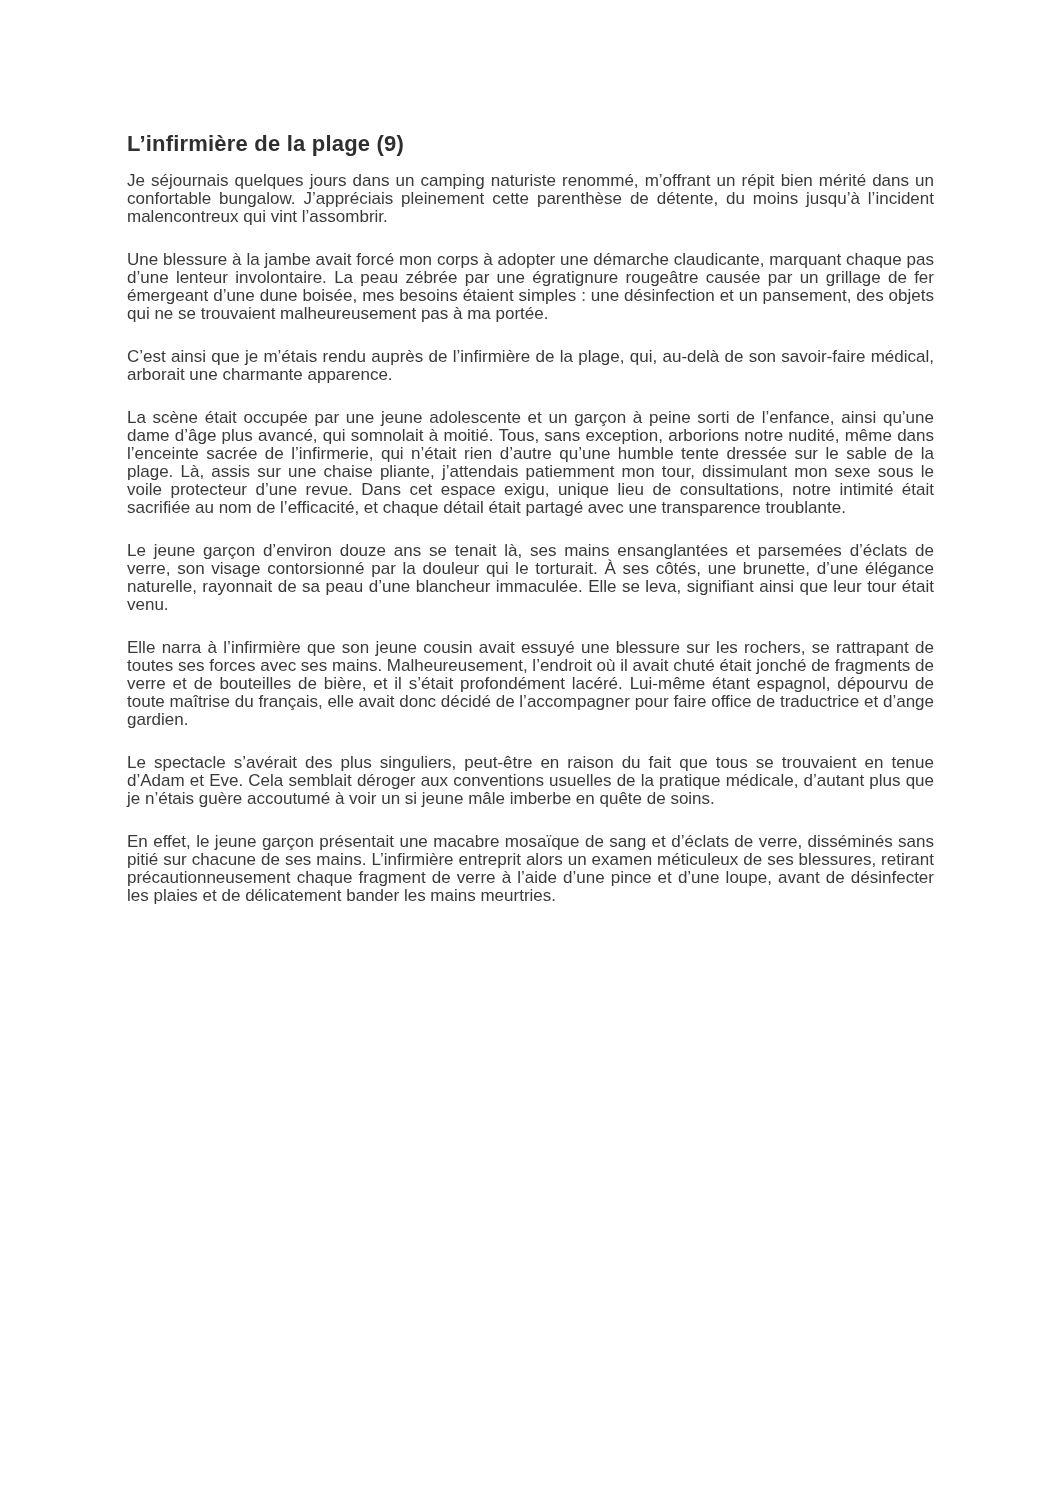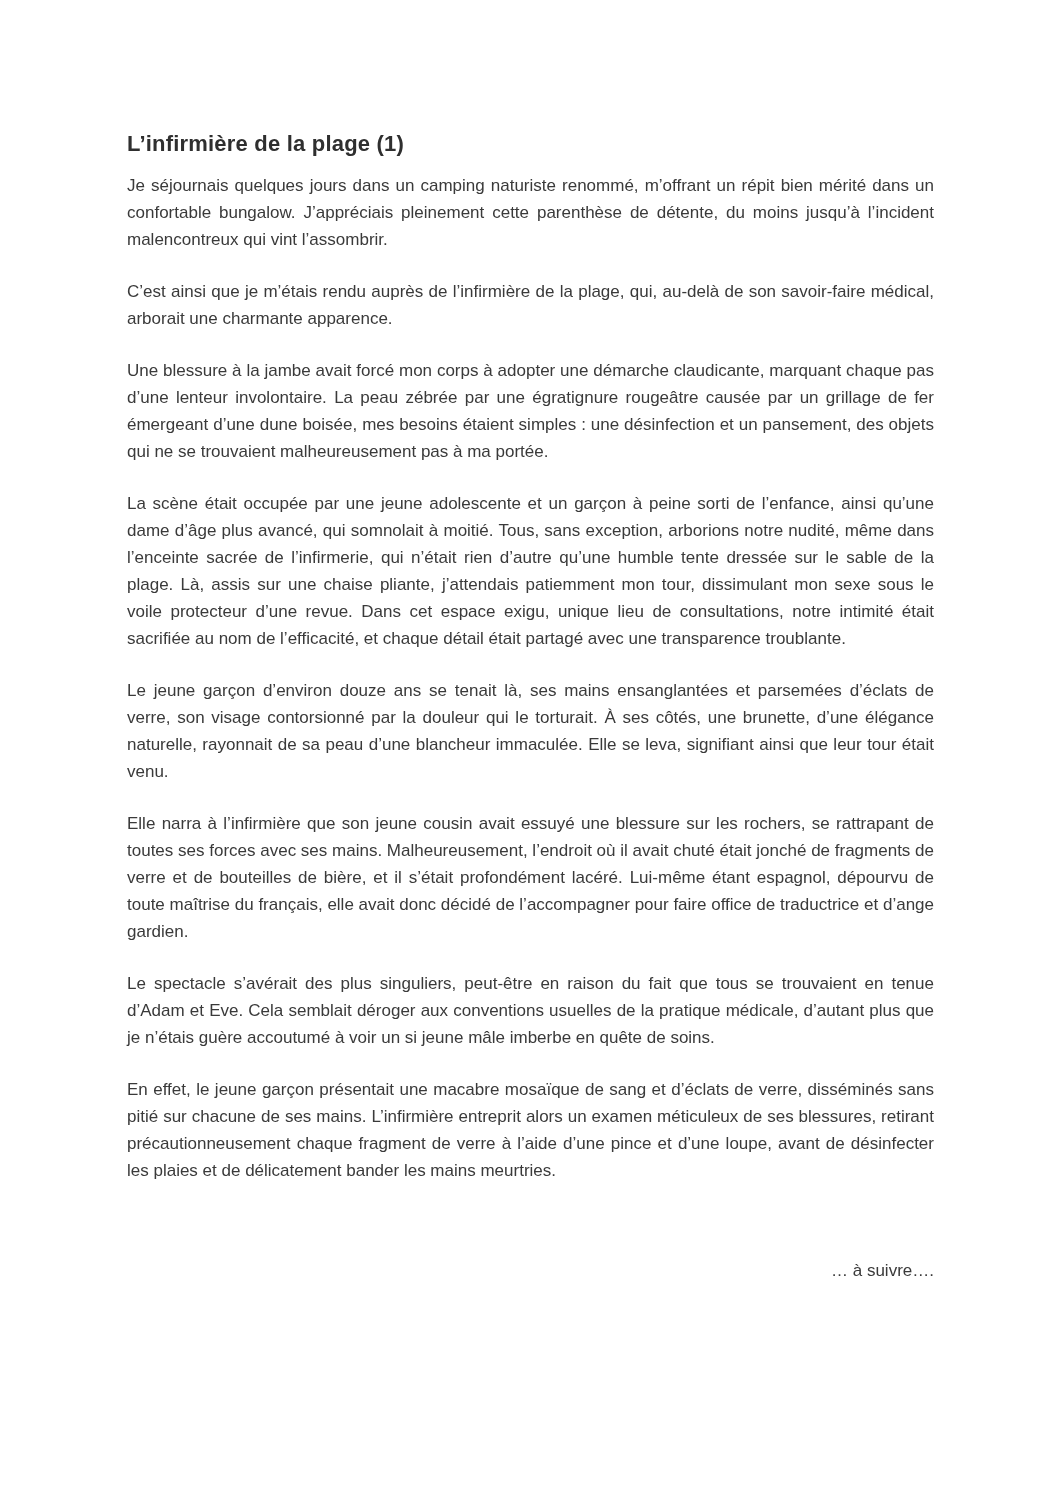--- a/index.html
+++ b/index.html
@@ -23,44 +23,43 @@
   .doc-title {
     font-size: 22px;
     line-height: 28px;
     font-weight: bold;
     color: #2f2f2f;
     margin: 0 0 14px 0;
     letter-spacing: 0.2px;
   }
   .doc-body p {
     font-size: 17px;
-    line-height: 27px;
+    line-height: 18px;
     color: #3a3a3a;
     text-align: justify;
     margin: 0 0 25px 0;
   }
   .closing-line {
     font-size: 17px;
     line-height: 24.5px;
     color: #3a3a3a;
     text-align: right;
     margin: 75px 0 0 0;
   }
 </style>
 </head>
 <body>
 
 <main class="page">
-  <h1 class="doc-title">L’infirmière de la plage (1)</h1>
+  <h1 class="doc-title">L’infirmière de la plage (9)</h1>
 
   <section class="doc-body">
       <p>Je séjournais quelques jours dans un camping naturiste renommé, m’offrant un répit bien mérité dans un confortable bungalow. J’appréciais pleinement cette parenthèse de détente, du moins jusqu’à l’incident malencontreux qui vint l’assombrir.</p>
+      <p>Une blessure à la jambe avait forcé mon corps à adopter une démarche claudicante, marquant chaque pas d’une lenteur involontaire. La peau zébrée par une égratignure rougeâtre causée par un grillage de fer émergeant d’une dune boisée, mes besoins étaient simples : une désinfection et un pansement, des objets qui ne se trouvaient malheureusement pas à ma portée.</p>
       <p>C’est ainsi que je m’étais rendu auprès de l’infirmière de la plage, qui, au-delà de son savoir-faire médical, arborait une charmante apparence.</p>
-      <p>Une blessure à la jambe avait forcé mon corps à adopter une démarche claudicante, marquant chaque pas d’une lenteur involontaire. La peau zébrée par une égratignure rougeâtre causée par un grillage de fer émergeant d’une dune boisée, mes besoins étaient simples : une désinfection et un pansement, des objets qui ne se trouvaient malheureusement pas à ma portée.</p>
       <p>La scène était occupée par une jeune adolescente et un garçon à peine sorti de l’enfance, ainsi qu’une dame d’âge plus avancé, qui somnolait à moitié. Tous, sans exception, arborions notre nudité, même dans l’enceinte sacrée de l’infirmerie, qui n’était rien d’autre qu’une humble tente dressée sur le sable de la plage. Là, assis sur une chaise pliante, j’attendais patiemment mon tour, dissimulant mon sexe sous le voile protecteur d’une revue. Dans cet espace exigu, unique lieu de consultations, notre intimité était sacrifiée au nom de l’efficacité, et chaque détail était partagé avec une transparence troublante.</p>
       <p>Le jeune garçon d’environ douze ans se tenait là, ses mains ensanglantées et parsemées d’éclats de verre, son visage contorsionné par la douleur qui le torturait. À ses côtés, une brunette, d’une élégance naturelle, rayonnait de sa peau d’une blancheur immaculée. Elle se leva, signifiant ainsi que leur tour était venu.</p>
       <p>Elle narra à l’infirmière que son jeune cousin avait essuyé une blessure sur les rochers, se rattrapant de toutes ses forces avec ses mains. Malheureusement, l’endroit où il avait chuté était jonché de fragments de verre et de bouteilles de bière, et il s’était profondément lacéré. Lui-même étant espagnol, dépourvu de toute maîtrise du français, elle avait donc décidé de l’accompagner pour faire office de traductrice et d’ange gardien.</p>
       <p>Le spectacle s’avérait des plus singuliers, peut-être en raison du fait que tous se trouvaient en tenue d’Adam et Eve. Cela semblait déroger aux conventions usuelles de la pratique médicale, d’autant plus que je n’étais guère accoutumé à voir un si jeune mâle imberbe en quête de soins.</p>
       <p>En effet, le jeune garçon présentait une macabre mosaïque de sang et d’éclats de verre, disséminés sans pitié sur chacune de ses mains. L’infirmière entreprit alors un examen méticuleux de ses blessures, retirant précautionneusement chaque fragment de verre à l’aide d’une pince et d’une loupe, avant de désinfecter les plaies et de délicatement bander les mains meurtries.</p>
     </section>
 
-  <p class="closing-line">… à suivre….</p>
 </main>
 
 </body></html>

